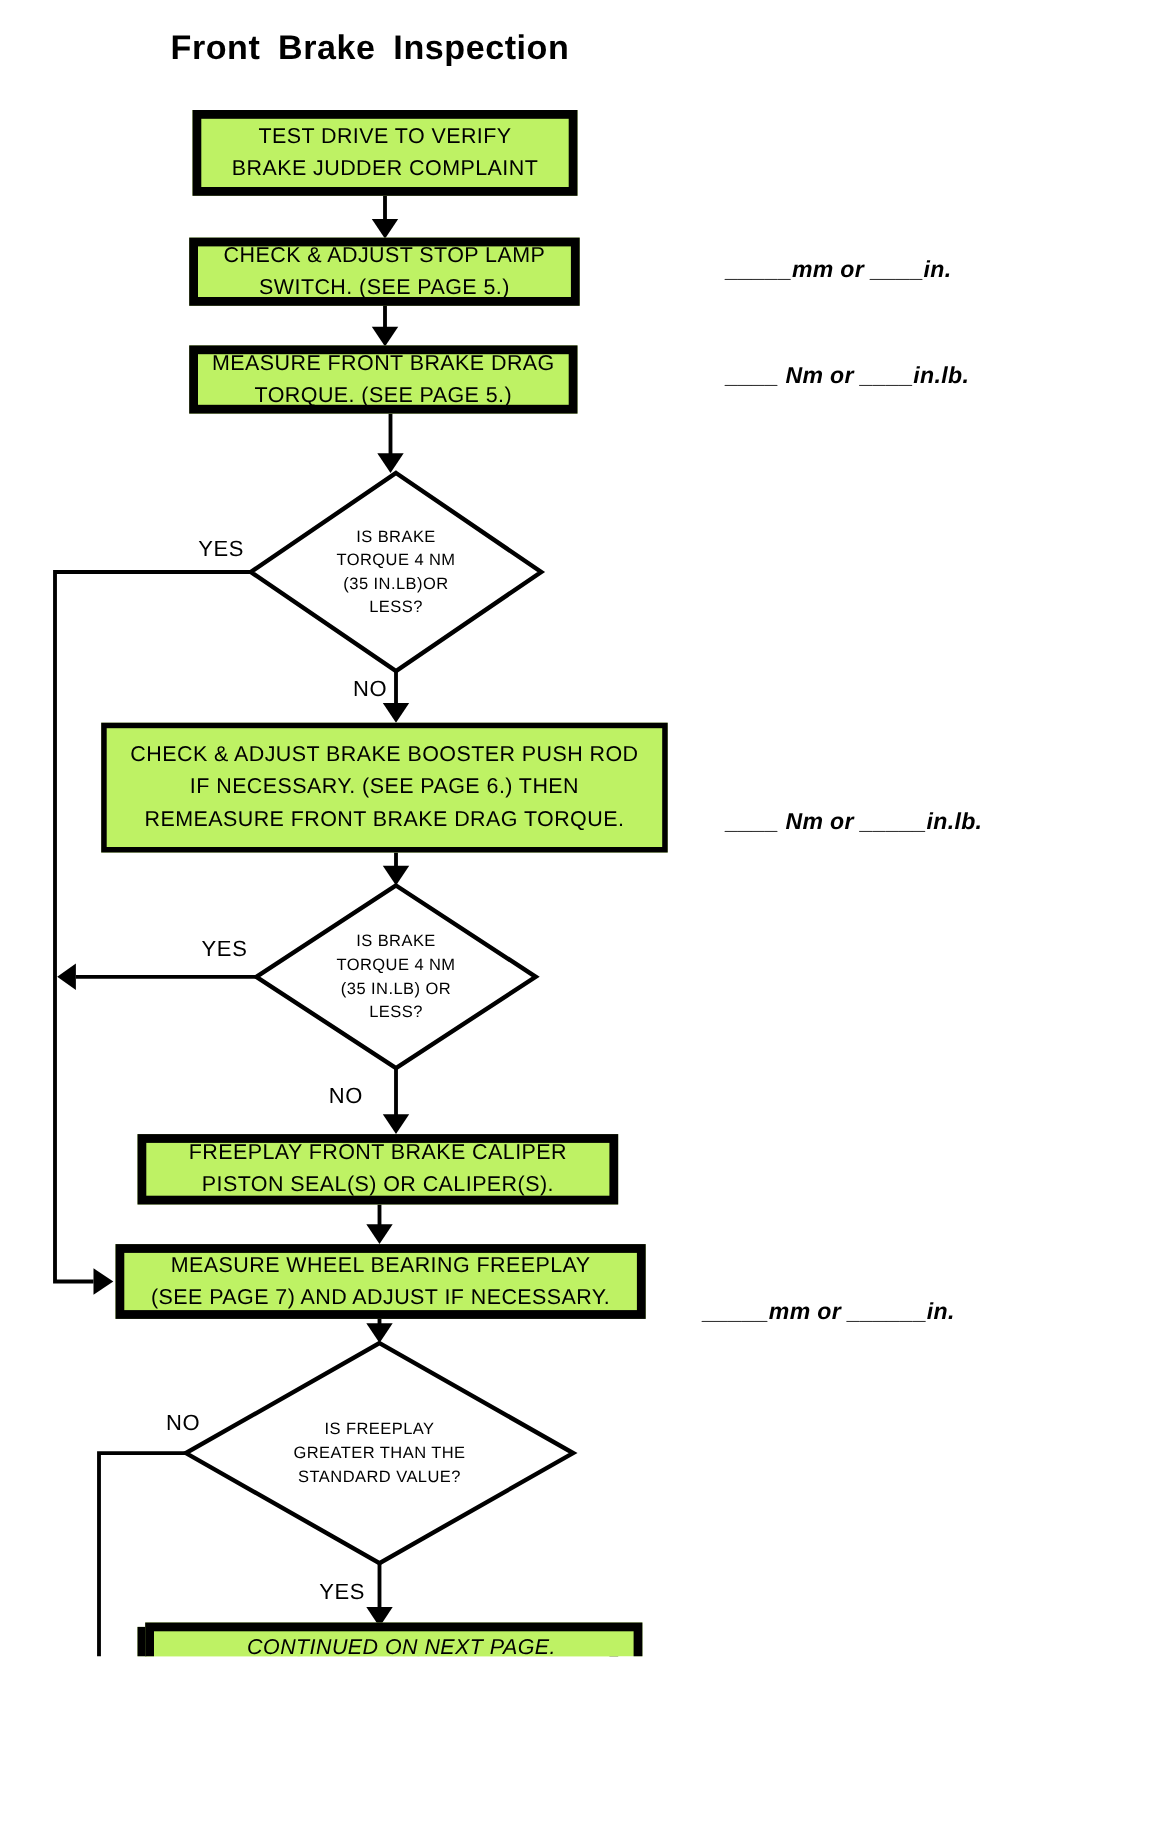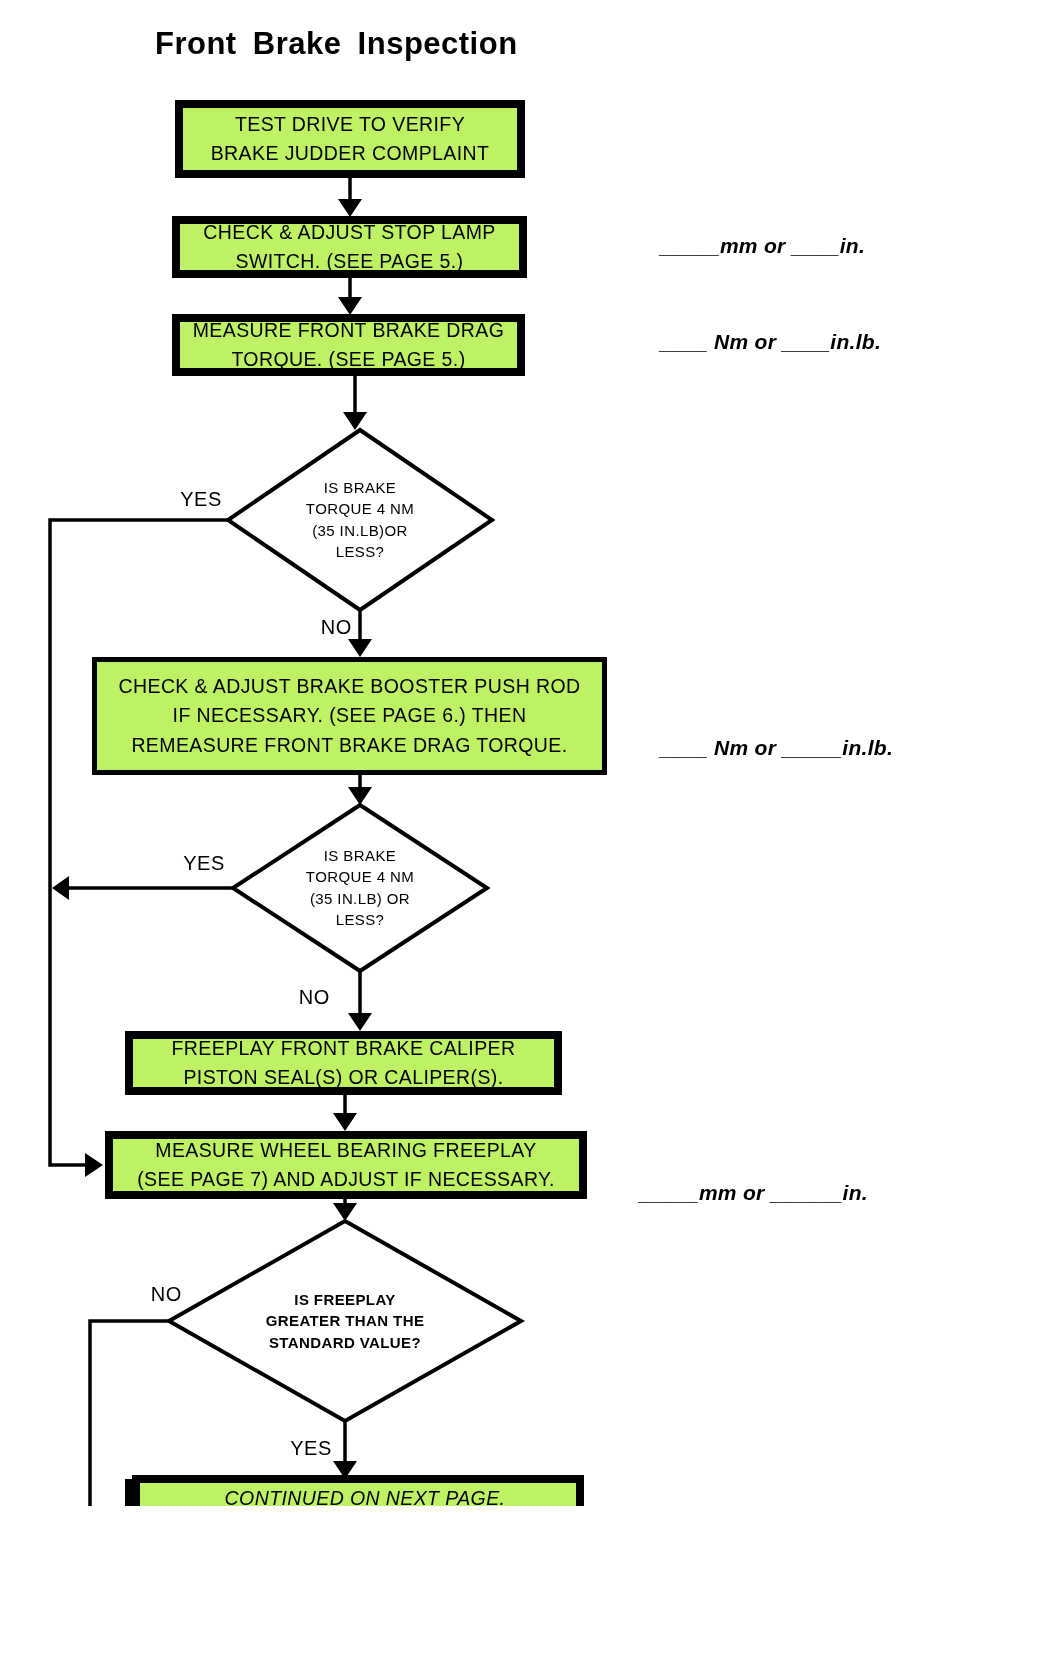--- a/index.html
+++ b/index.html
@@ -166,21 +166,21 @@
   </div>
 
   <div class="dlabel" style="left:360px; top:520px;">IS BRAKE
 TORQUE 4 NM
 (35 IN.LB)OR
 LESS?</div>
   <div class="dlabel" style="left:360px; top:888px;">IS BRAKE
 TORQUE 4 NM
 (35 IN.LB) OR
 LESS?</div>
-  <div class="dlabel" style="left:345px; top:1321px;font-weight:bold;">IS FREEPLAY
+  <div class="dlabel" style="left:345px; top:1321px;">IS FREEPLAY
 GREATER THAN THE
 STANDARD VALUE?</div>
 
   <div class="blabel" style="left:166px; top:488px; width:56px;">YES</div>
   <div class="blabel" style="left:298px; top:616px; width:54px;">NO</div>
   <div class="blabel" style="left:168px; top:852px; width:57px;">YES</div>
   <div class="blabel" style="left:266px; top:986px; width:64px;">NO</div>
   <div class="blabel" style="left:120px; top:1283px; width:62px;">NO</div>
   <div class="blabel" style="left:270px; top:1437px; width:62px;">YES</div>
 

